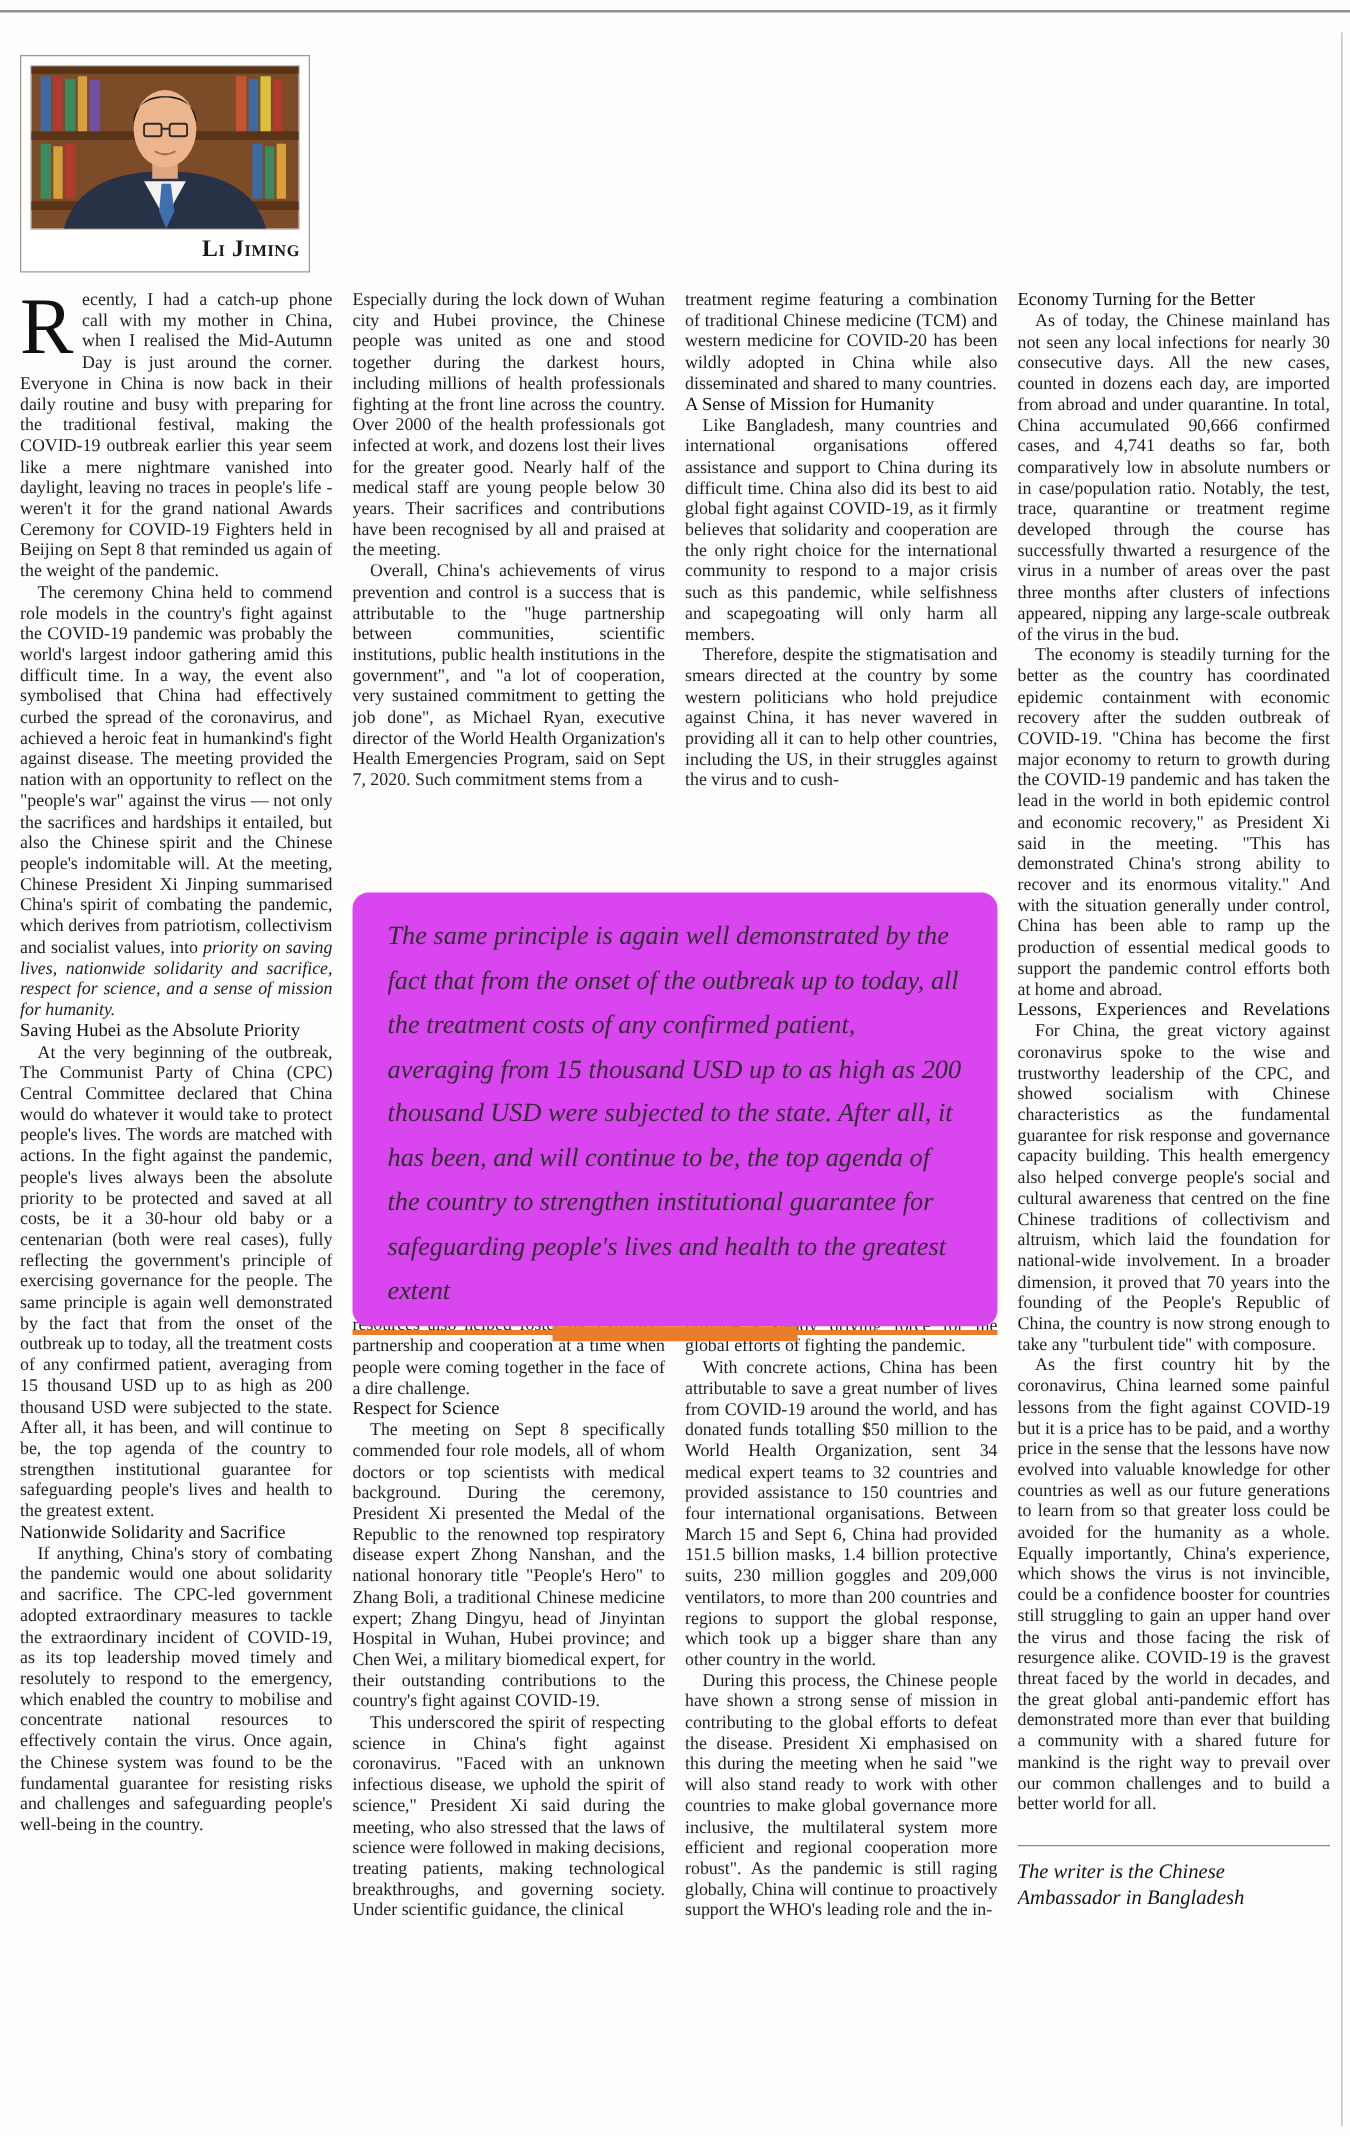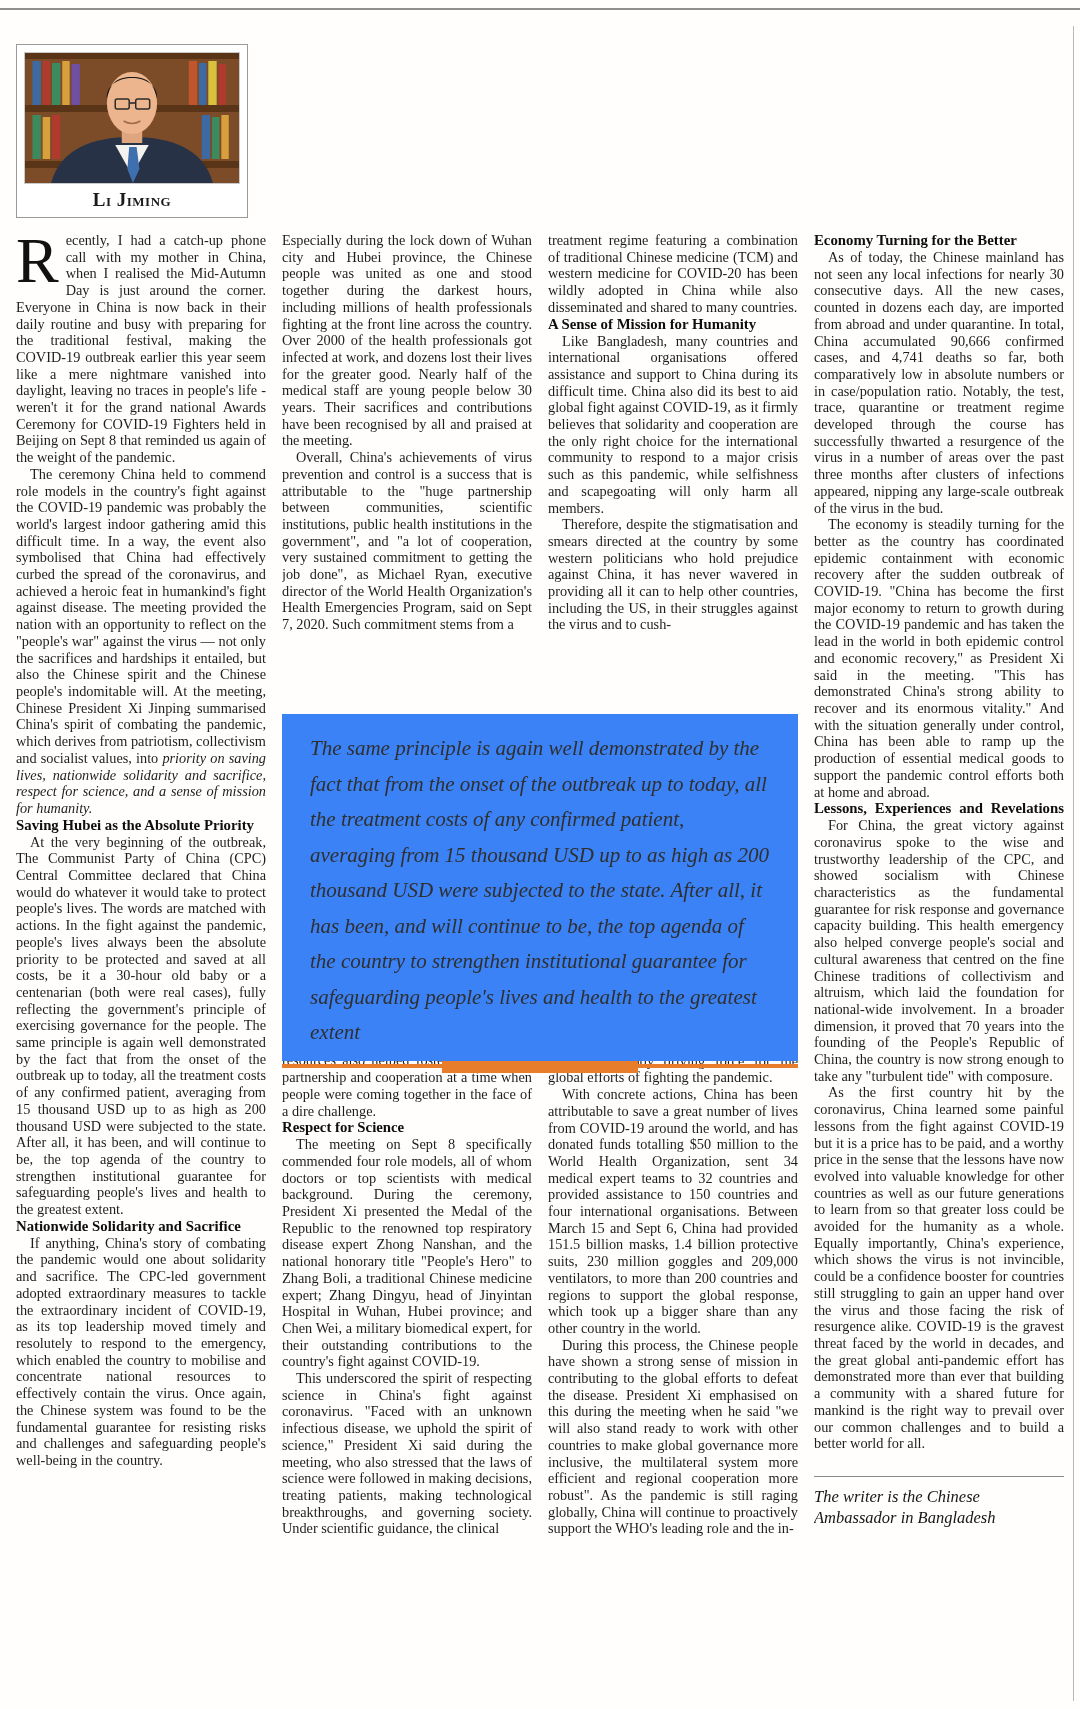--- a/index.html
+++ b/index.html
@@ -14,21 +14,21 @@
 
   
   .header { display:flex; padding:34px 20px 0 16px; align-items:flex-start; }
   .photo-card {
     flex:none; width:232px; border:1px solid #9a9a9a; background:#fff;
     padding:7px 7px 2px; margin-top:10px;
   }
   .photo-frame { border:1px solid #c9c9c9; }
   .photo-frame svg { display:block; width:100%; height:130px; }
   .photo-caption {
-    text-align:center; font-variant:small-caps; font-weight:bold;
+    text-align:right; font-variant:small-caps; font-weight:bold;
     font-size:19px; letter-spacing:.5px; padding:5px 0 4px; color:#1a1a1a;
   }
   .head-block { flex:1; text-align:center; padding-left:10px; }
   .kicker {
     font-size:28px; font-weight:500; color:#4e4e4e; letter-spacing:-.3px;
     margin-top:2px;
   }
   .headline {
     font-weight:bold; color:#0c0c0c; font-size:56px; line-height:62px;
     letter-spacing:-1px; margin-top:6px;
@@ -37,34 +37,35 @@
 
   
   .body {
     position:relative; margin:14px 15px 0 16px; height:1460px; overflow:hidden;
     display:flex; gap:16px;
     font-size:14.3px; line-height:16.7px; text-align:justify;
   }
   .col { flex:none; width:250px; overflow:hidden; }
   .col p { text-indent:14px; }
   .col p.no-indent { text-indent:0; }
-  .col h4 { font-size:14.8px; line-height:17px; font-weight:bold; color:#0e0e0e; text-align:left; }
+  .col h4 { font-size:14.8px; line-height:17px; font-weight:normal; color:#0e0e0e; text-align:left; }
   .col h4.spread { text-align:justify; text-align-last:justify; }
   .dropcap {
     float:left; font-size:64px; line-height:52px; padding:3px 7px 0 0;
     color:#111; font-weight:400;
   }
   .qspacer { height:336px; }
 
   
   .quote-wrap { position:absolute; left:266px; top:482px; width:516px; }
   .quote-box {
-    background:#3b82f6; min-height:306px; padding:17px 28px 10px;
+    background:#d946ef; min-height:306px; padding:17px 28px 10px;
     font-style:italic; font-size:21px; line-height:35.5px; color:#2f2f2f;
     text-align:left;
+    border-radius:13px;
   }
   .quote-rule { position:relative; height:14px; }
   .quote-rule .thin {
     position:absolute; left:0; right:0; top:3px; height:4px; background:#e87d2b;
   }
   .quote-rule .thick {
     position:absolute; left:160px; width:196px; top:0; height:12px; background:#e87d2b;
   }
 
   

